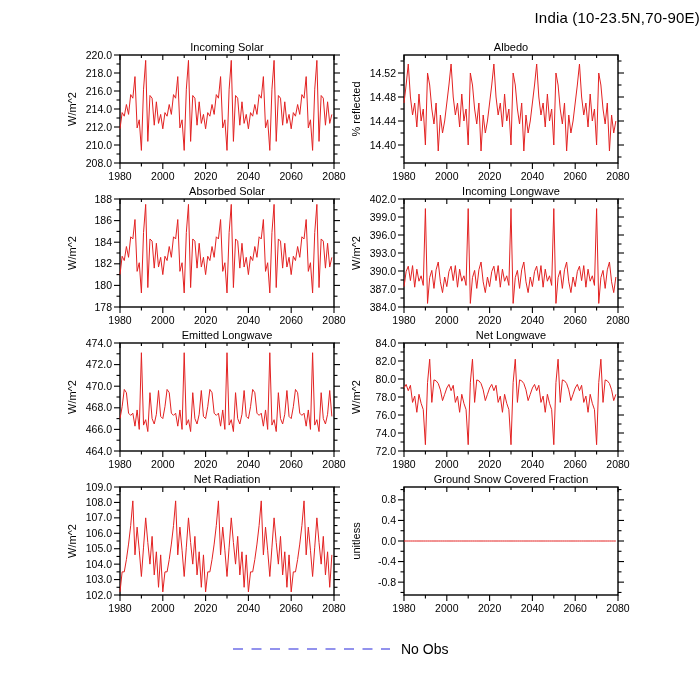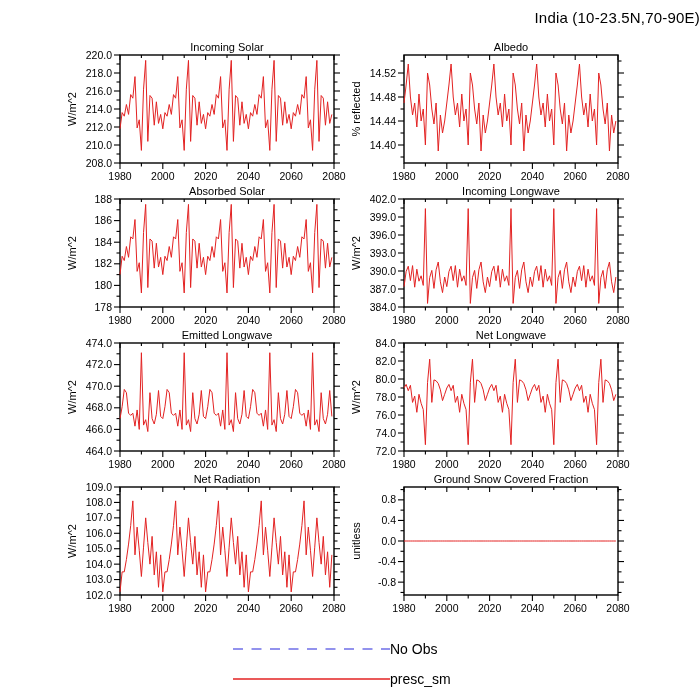--- a/index.html
+++ b/index.html
@@ -11,21 +11,21 @@
   .col0{left:62px;} .col1{left:346px;}
   .row0{top:43px;} .row1{top:187px;} .row2{top:331px;} .row3{top:475px;}
   svg.chart{width:300px;height:152px;display:block;}
   svg text{fill:#000;}
   .tick{font:10.5px "Liberation Sans",sans-serif;}
   .ctitle{font:11px "Liberation Sans",sans-serif;}
   .ylab{font:11px "Liberation Sans",sans-serif;}
   .legend{position:absolute;left:233px;top:634px;}
   .legend-row{display:flex;align-items:center;height:30px;}
   .legend-swatch{width:157px;height:10px;display:block;}
-  .legend-label{font-size:14px;}
+  .legend-label{margin-left:11px;font-size:14px;}
 </style>
 </head>
 <body>
 
 <div class="page">
   <h1 class="main-title">India (10-23.5N,70-90E)</h1>
 
   <div class="panel col0 row0">
     <svg class="chart" viewBox="0 0 300 152">
         <text x="58" y="137" text-anchor="middle" class="tick">1980</text>
@@ -573,20 +573,14 @@
       </svg>
   </div>
 
   <div class="legend">
     <div class="legend-row">
       <svg class="legend-swatch" viewBox="0 0 157 10">
           <line x1="0" y1="5" x2="157" y2="5" stroke="#6f6fe8" stroke-width="1.4" stroke-dasharray="10 8.5"></line>
         </svg>
       <span class="legend-label">No Obs</span>
     </div>
-    <div class="legend-row">
-      <svg class="legend-swatch" viewBox="0 0 157 10">
-          <line x1="0" y1="5" x2="157" y2="5" stroke="#e32222" stroke-width="1.4"></line>
-        </svg>
-      <span class="legend-label">presc_sm</span>
-    </div>
   </div>
 </div>
 
 </body></html>

